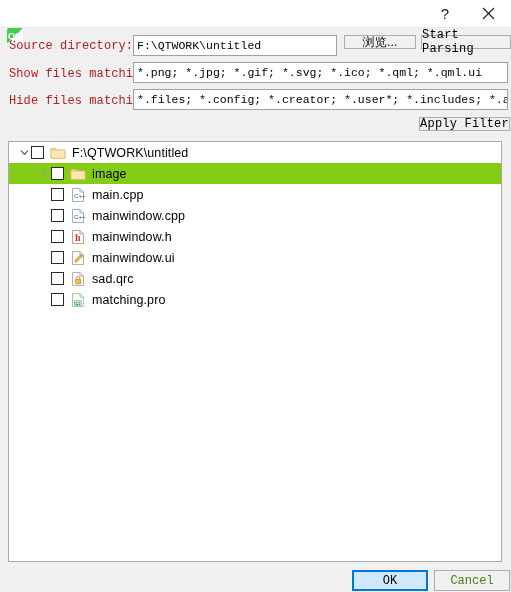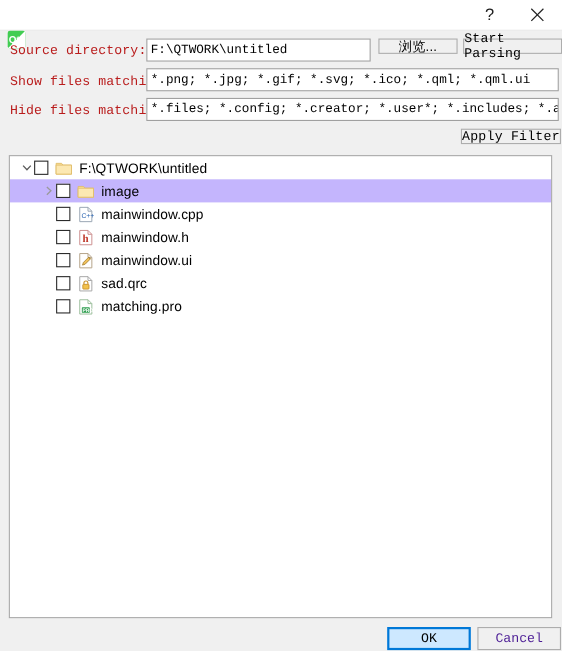--- a/index.html
+++ b/index.html
@@ -137,21 +137,21 @@
     overflow: hidden;
   }
   .tree-row {
     position: relative;
     height: 21px;
     display: flex;
     align-items: center;
     width: 100%;
     box-sizing: border-box;
   }
-  .tree-row.selected { background: #c4b5fd; }
+  .tree-row.selected { background: #84cc16; }
 
   .chev {
     width: 14px; height: 21px;
     flex: none;
     display: flex;
     align-items: center;
     justify-content: center;
     color: #5a5a5a;
   }
   .chev svg { display: block; }
@@ -200,21 +200,21 @@
     left: 434px; top: 570px;
     width: 76px; height: 21px;
     box-sizing: border-box;
     background: #f0f0f0;
     border: 1px solid #adadad;
     display: flex;
     align-items: center;
     justify-content: center;
     font-family: "Liberation Mono", monospace;
     font-size: 12px;
-    color: #4c1d95;
+    color: #4d7c0f;
   }
 </style>
 </head>
 <body>
 
 <div class="titlebar">
   <div class="title-icon">
     <div class="qt-shape"></div>
     <div class="qt-glyph">Qt</div>
   </div>
@@ -278,20 +278,32 @@
       <div class="tree-row indent-1">
         <span class="chev empty"></span>
         <span class="cbox"></span>
         <span class="ficon">
           <svg width="16" height="16" viewBox="0 0 16 16">
             <path d="M2.5 1.5h7.5l3.5 3.5v9.5h-11z" fill="#ffffff" stroke="#9aa6b4" stroke-width="0.9"></path>
             <path d="M10 1.5v3.5h3.5" fill="none" stroke="#9aa6b4" stroke-width="0.9"></path>
             <text x="4" y="11" font-family="Liberation Sans, sans-serif" font-size="6.2" fill="#2a63b0">C++</text>
           </svg>
         </span>
+        <span class="fname">main.cpp</span>
+      </div>
+      <div class="tree-row indent-1">
+        <span class="chev empty"></span>
+        <span class="cbox"></span>
+        <span class="ficon">
+          <svg width="16" height="16" viewBox="0 0 16 16">
+            <path d="M2.5 1.5h7.5l3.5 3.5v9.5h-11z" fill="#ffffff" stroke="#9aa6b4" stroke-width="0.9"></path>
+            <path d="M10 1.5v3.5h3.5" fill="none" stroke="#9aa6b4" stroke-width="0.9"></path>
+            <text x="4" y="11" font-family="Liberation Sans, sans-serif" font-size="6.2" fill="#2a63b0">C++</text>
+          </svg>
+        </span>
         <span class="fname">mainwindow.cpp</span>
       </div>
       <div class="tree-row indent-1">
         <span class="chev empty"></span>
         <span class="cbox"></span>
         <span class="ficon">
           <svg width="16" height="16" viewBox="0 0 16 16">
             <path d="M2.5 1.5h7.5l3.5 3.5v9.5h-11z" fill="#ffffff" stroke="#cc8f8f" stroke-width="0.9"></path>
             <path d="M10 1.5v3.5h3.5" fill="none" stroke="#cc8f8f" stroke-width="0.9"></path>
             <text x="5" y="12" font-family="Liberation Serif, serif" font-weight="bold" font-size="10" fill="#c0392b">h</text>

